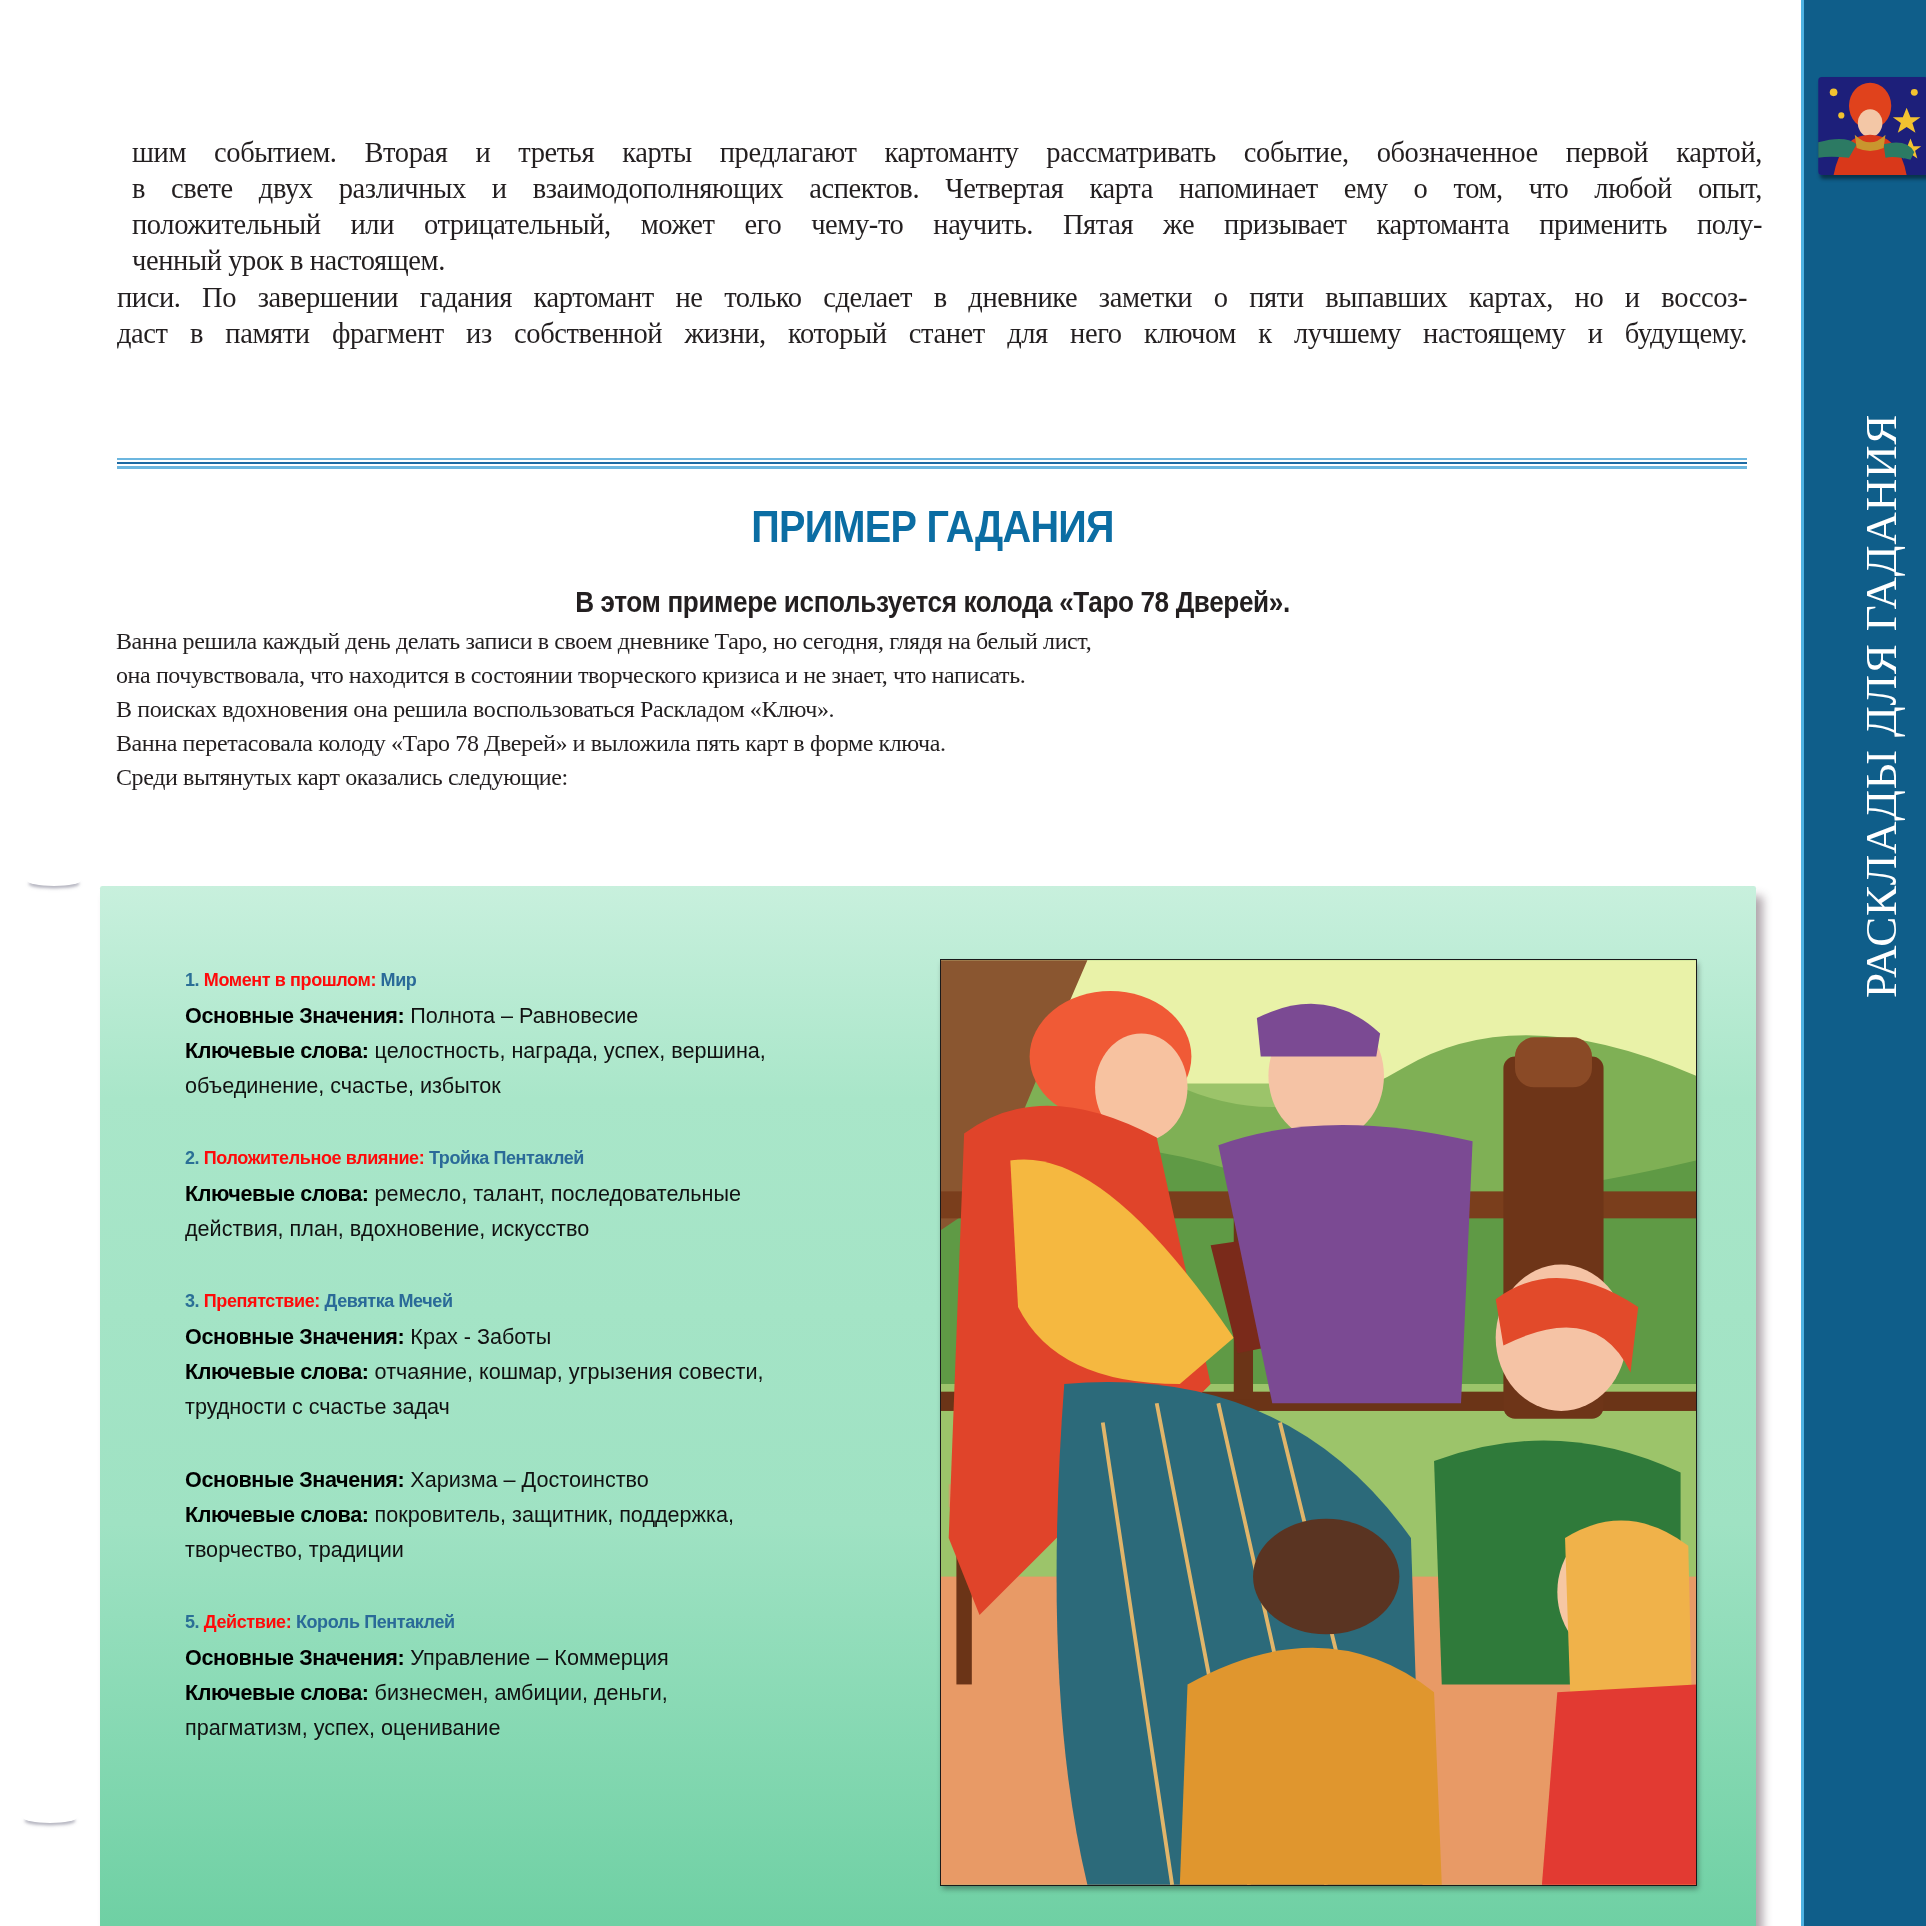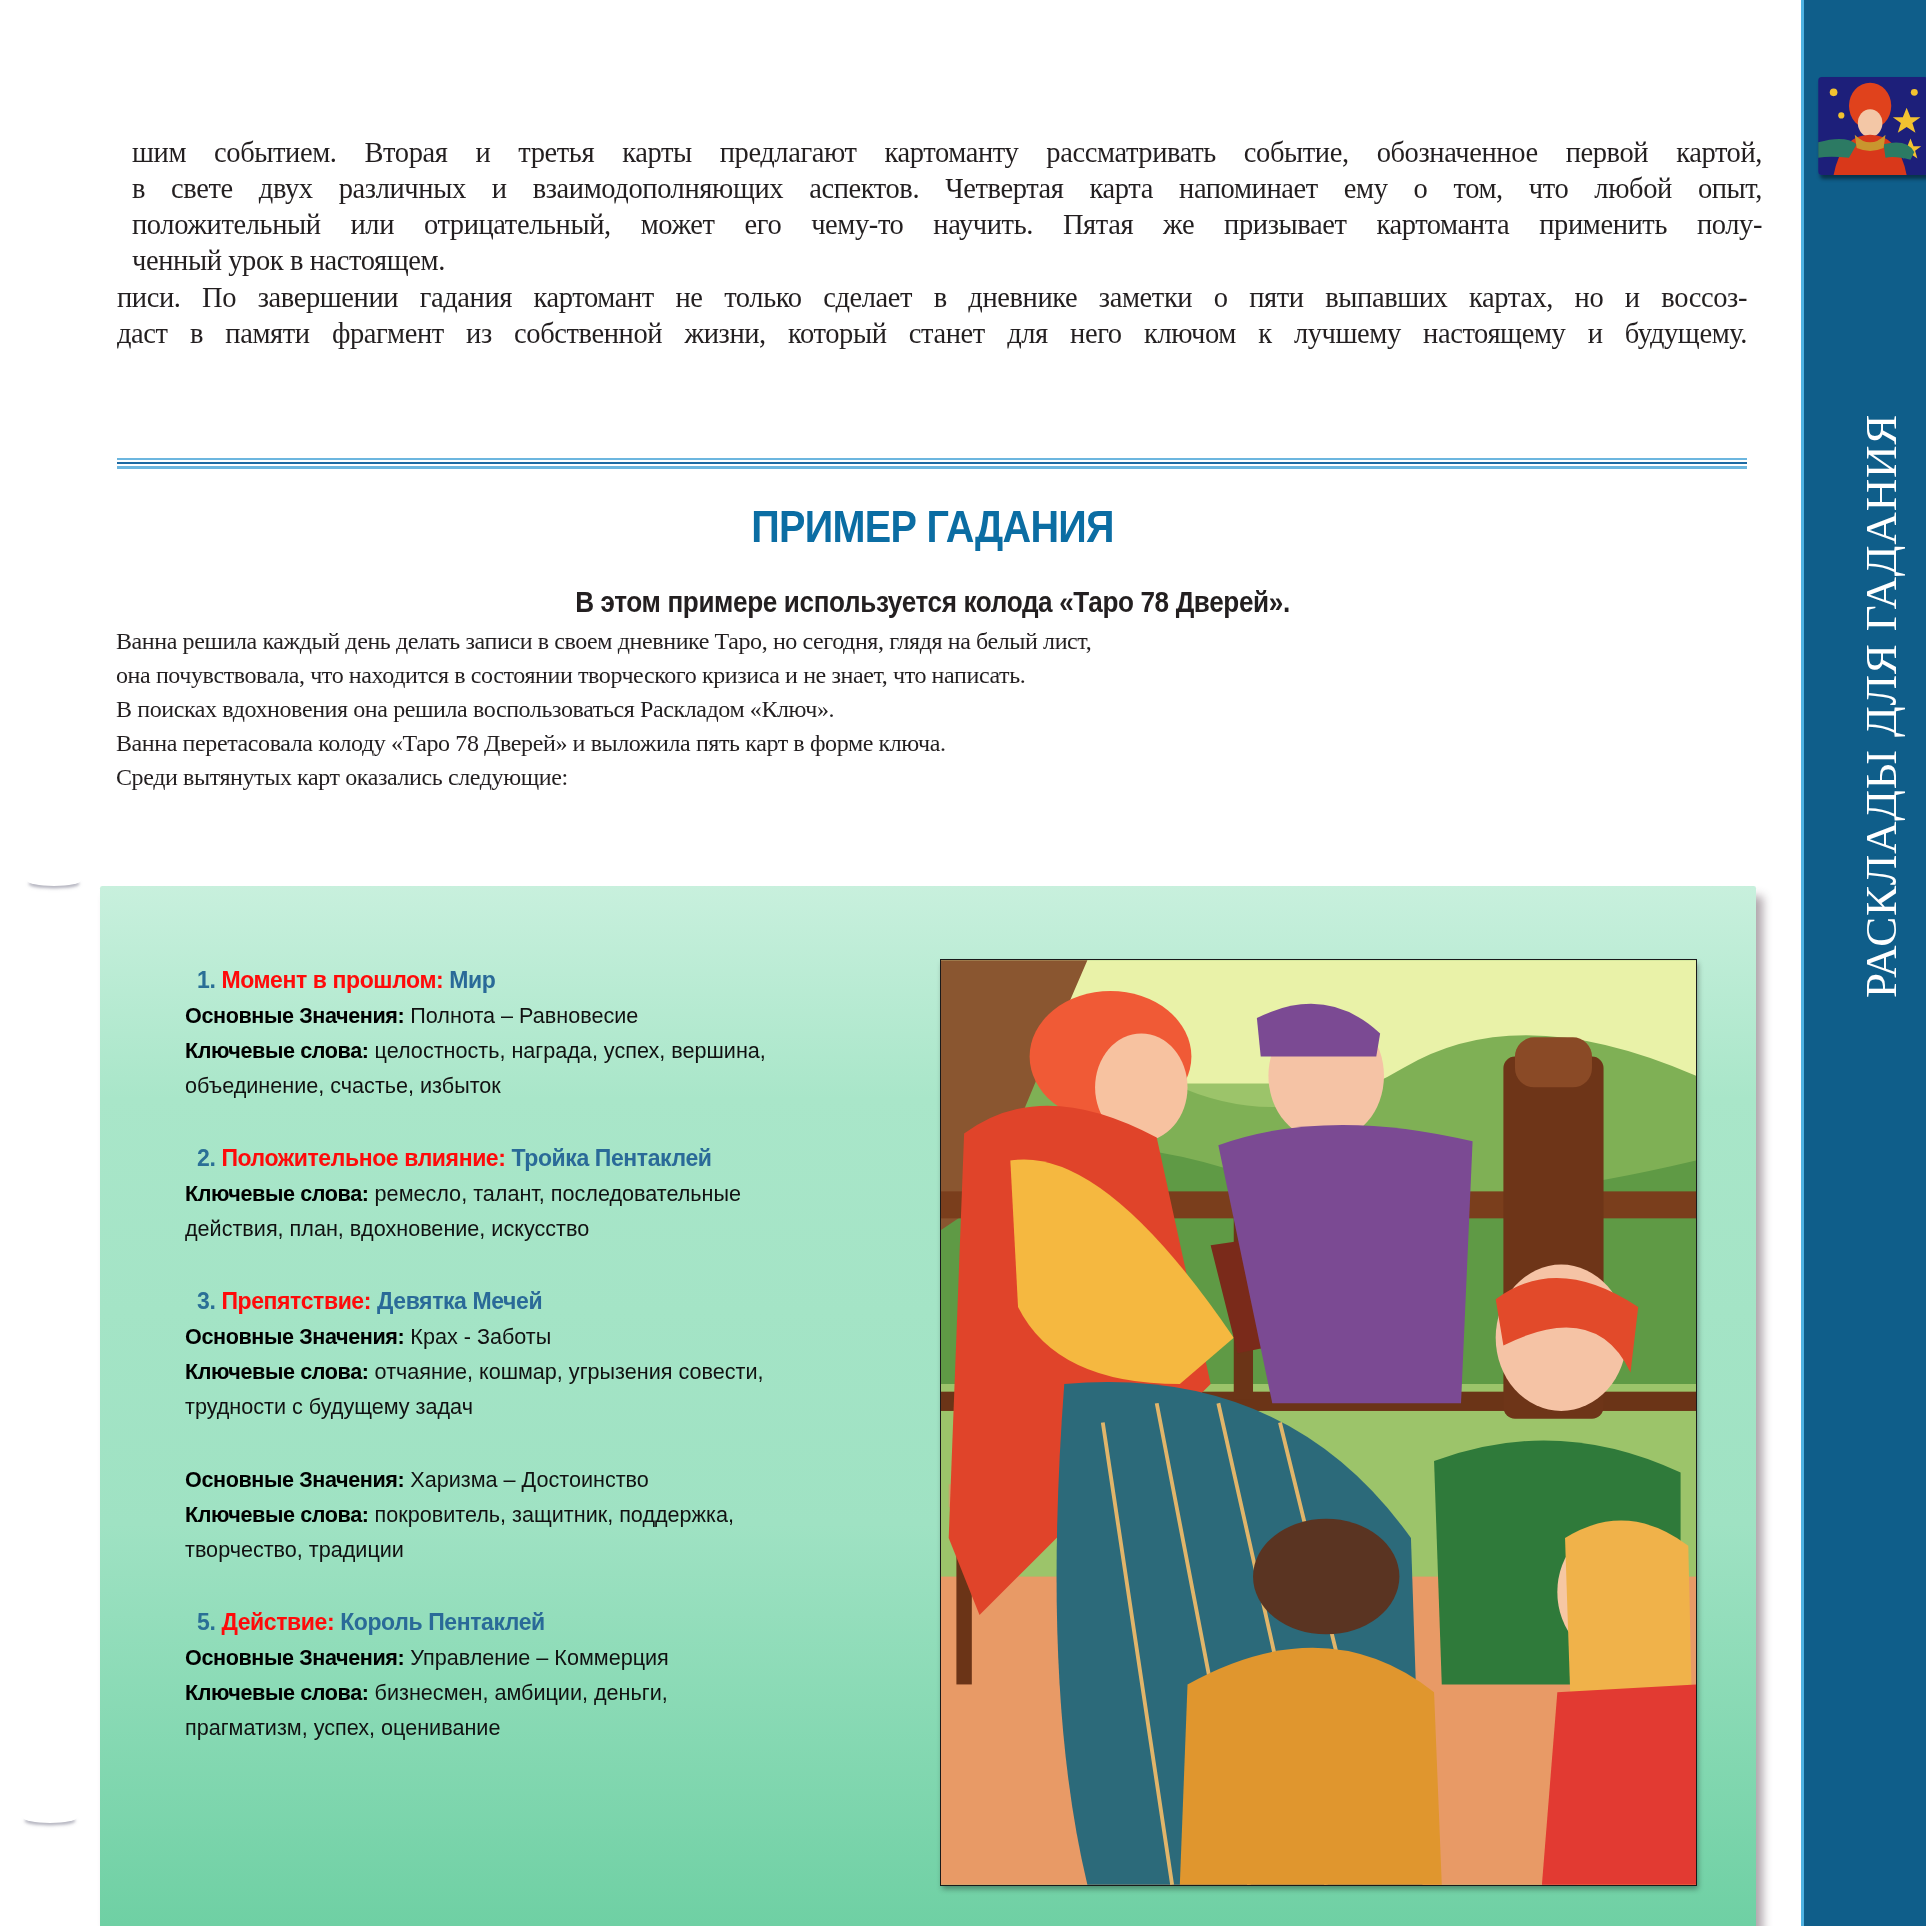--- a/index.html
+++ b/index.html
@@ -21,21 +21,21 @@
   .section-title { font-family:"Liberation Sans","DejaVu Sans",sans-serif; font-weight:700; font-size:45px;
                    color:#0b6da3; text-align:center; letter-spacing:-0.8px; transform:scaleX(0.88); }
   .example-lead { font-family:"Liberation Sans","DejaVu Sans",sans-serif; font-weight:700; font-size:29px;
                   text-align:center; color:#231f20; transform:scaleX(0.9); letter-spacing:-0.4px; }
   .example-line { text-align:left; font-size:24px; line-height:34px; letter-spacing:-0.4px; }
 
   
   .green-panel { background:linear-gradient(180deg,#c8f0dd 0%,#a9e6c9 20%,#9fe2c3 60%,#6ccfa2 100%);
                  box-shadow: 7px 10px 10px rgba(80,60,70,0.45); border-radius:2.3px; }
   .pos-block { font-family:"Liberation Sans","DejaVu Sans",sans-serif; font-size:21.6px; line-height:35px; color:#111; }
-  .pos-head { font-weight:700; font-size:23px; letter-spacing:-0.4px;margin-left:12px; }
+  .pos-head { font-weight:700; font-size:18px; letter-spacing:-0.4px; }
   .pos-num { color:#2a6f96; }
   .pos-role { color:#ff0a0a; }
   .pos-card { color:#2a6a98; }
   .lbl { font-weight:700; color:#000; letter-spacing:-0.4px; }
 
   
   .illustration { border:1.9px solid #1a1a1a; box-shadow: 2.3px 3.9px 5.4px rgba(0,0,0,0.35); overflow:hidden; }
 
   
   .sidebar { background:#0f5e8a; }
@@ -105,21 +105,21 @@
   </div>
 
   <div class="pos-block" style="margin-bottom:38px;">
     <div class="pos-head">
       <span class="pos-num">3.</span>
       <span class="pos-role">Препятствие:</span>
       <span class="pos-card">Девятка Мечей</span>
     </div>
     <div><span class="lbl">Основные Значения:</span> <span>Крах - Заботы</span></div>
     <div><span class="lbl">Ключевые слова:</span> <span>отчаяние, кошмар, угрызения совести,</span></div>
-    <div>трудности с будущему задач</div>
+    <div>трудности с счастье задач</div>
   </div>
 
   <div class="pos-block" style="margin-bottom:38px;">
     <div><span class="lbl">Основные Значения:</span> <span>Харизма – Достоинство</span></div>
     <div><span class="lbl">Ключевые слова:</span> <span>покровитель, защитник, поддержка,</span></div>
     <div>творчество, традиции</div>
   </div>
 
   <div class="pos-block">
     <div class="pos-head">

